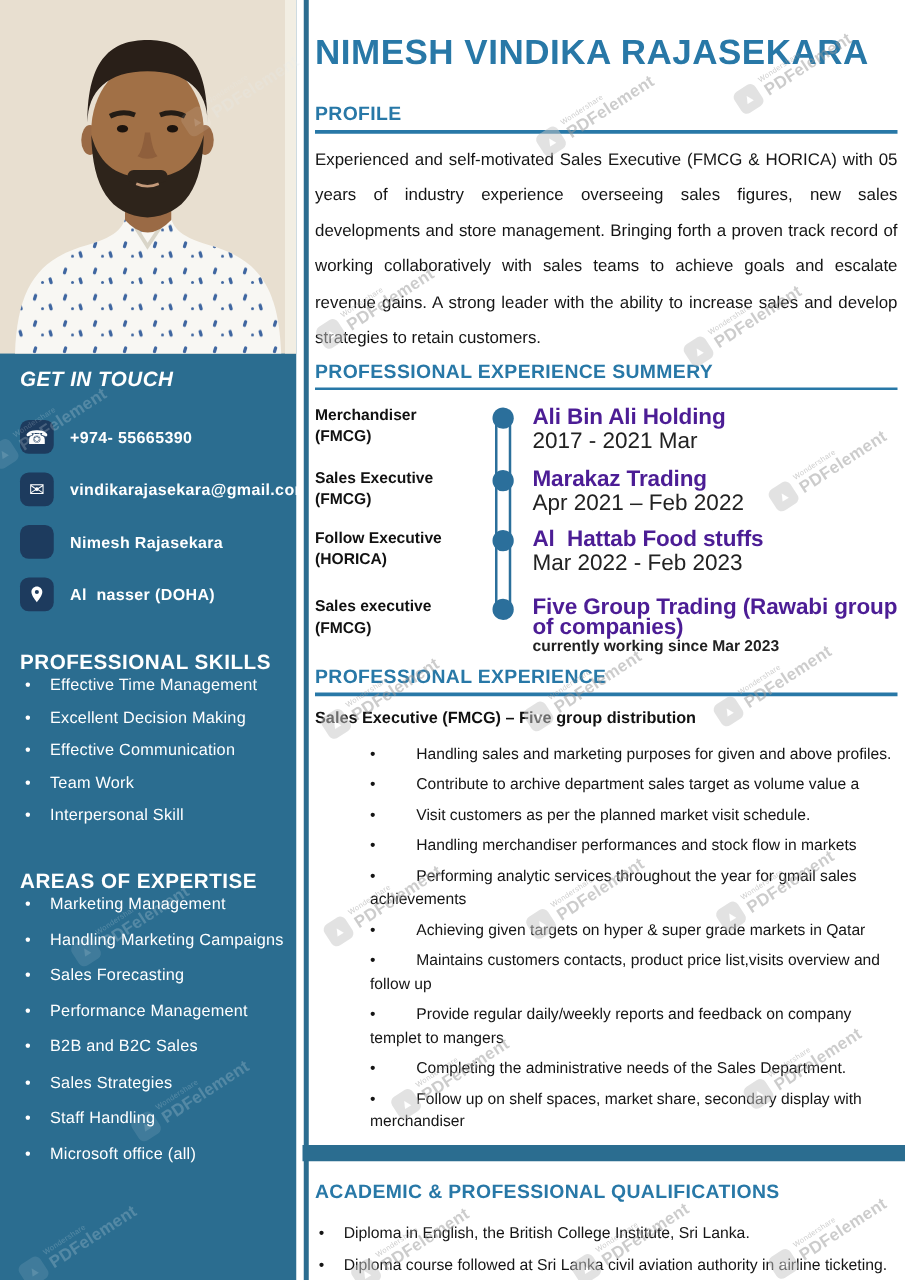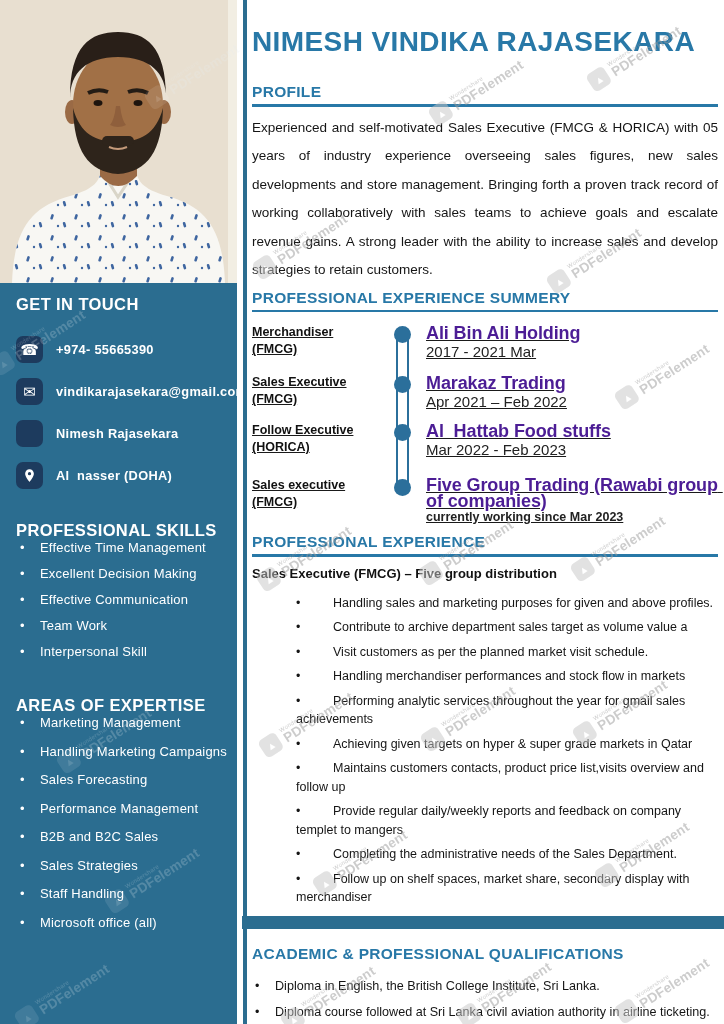--- a/index.html
+++ b/index.html
@@ -6,21 +6,21 @@
   html,body { width:724px; height:1024px; }
   body {
     position: relative; overflow: hidden; background:#ffffff;
     font-family:"Liberation Sans", sans-serif; color:#1a1a1a;
   }
 
   
   .sidebar { position:absolute; left:0; top:0; width:237px; height:1024px; background:#2B6D90; color:#fff; }
   .photo { display:block; width:237px; height:283px; }
   .sb-pad { padding:12px 10px 0 16px; }
-  .sb-title { font-size:16.5px; font-weight:bold; letter-spacing:.4px; }
+  .sb-title { font-size:16.5px; font-weight:bold; letter-spacing:.4px;font-style:italic; }
   .contact-row { display:flex; align-items:center; gap:13px; margin-top:15px; }
   .contact-row.first { margin-top:22px; }
   .cicon { flex:0 0 27px; width:27px; height:27px; background:#1D3B5E; border-radius:7px;
            display:flex; align-items:center; justify-content:center; font-size:15px; color:#fff; }
   .cicon svg { width:15px; height:15px; }
   .ctext { font-size:12.8px; font-weight:bold; white-space:pre-wrap; letter-spacing:.3px; }
   .sb-sec-title { font-size:16.5px; font-weight:bold; letter-spacing:.4px; }
   .sb-list { list-style:none; }
   .sb-list li { position:relative; padding-left:24px; font-size:13px; letter-spacing:.2px; }
   .sb-list li::before { content:"•"; position:absolute; left:4px; top:0; color:#fff; }
@@ -33,30 +33,30 @@
   
   .main { position:absolute; left:252px; top:0; width:466px; }
   .name { color:#2878A7; font-size:28px; font-weight:bold; letter-spacing:.4px; margin-top:26px; }
   .sec-title { color:#2878A7; font-size:15.5px; font-weight:bold; letter-spacing:.3px; }
   .rule { height:2.5px; background:#2878A7; margin-top:3px; }
   .mt-profile { margin-top:25px; }
   .profile-text { margin-top:7px; font-size:13.5px; line-height:28.5px; text-align:justify; color:#151515; }
   .mt-summary { margin-top:4px; }
 
   
-  .timeline { position:relative; margin-top:12px;text-decoration:underline; }
+  .timeline { position:relative; margin-top:12px; }
   .tl-track { position:absolute; left:144px; top:6px; width:13px; height:163px;
               border:2.5px solid #2B6F9B; border-radius:10px; }
   .tl-dot { position:absolute; width:17px; height:17px; border-radius:50%; background:#2B6F9B; left:142px; }
   .tl-row { display:flex; }
   .tl-role { width:128px; font-size:12.5px; font-weight:bold; line-height:17px; color:#111; }
   .tl-gap { width:46px; }
   .tl-detail { flex:1; }
   .tl-company { font-size:18px; font-weight:bold; line-height:18px; color:#4c1d95; white-space:pre-wrap; letter-spacing:-.1px; }
-  .tl-period { font-size:15px; line-height:20px; color:#222; }
+  .tl-period { font-size:18px; line-height:20px; color:#222; }
   .tl-row.r4 .tl-period { font-weight:bold; font-size:12.5px; line-height:16px; }
   .tl-row.r4 .tl-company { line-height:16px; }
 
   
   .mt-exp { margin-top:8px; }
   .exp-subtitle { margin-top:9px; font-size:13px; font-weight:bold; color:#111; }
   .exp-list { list-style:none; margin-top:13px; margin-left:44px; }
   .exp-list li { font-size:12.5px; line-height:18.5px; margin-bottom:6px; color:#151515; }
   .exp-list li::before { content:"•"; display:inline-block; width:37px; }
 

